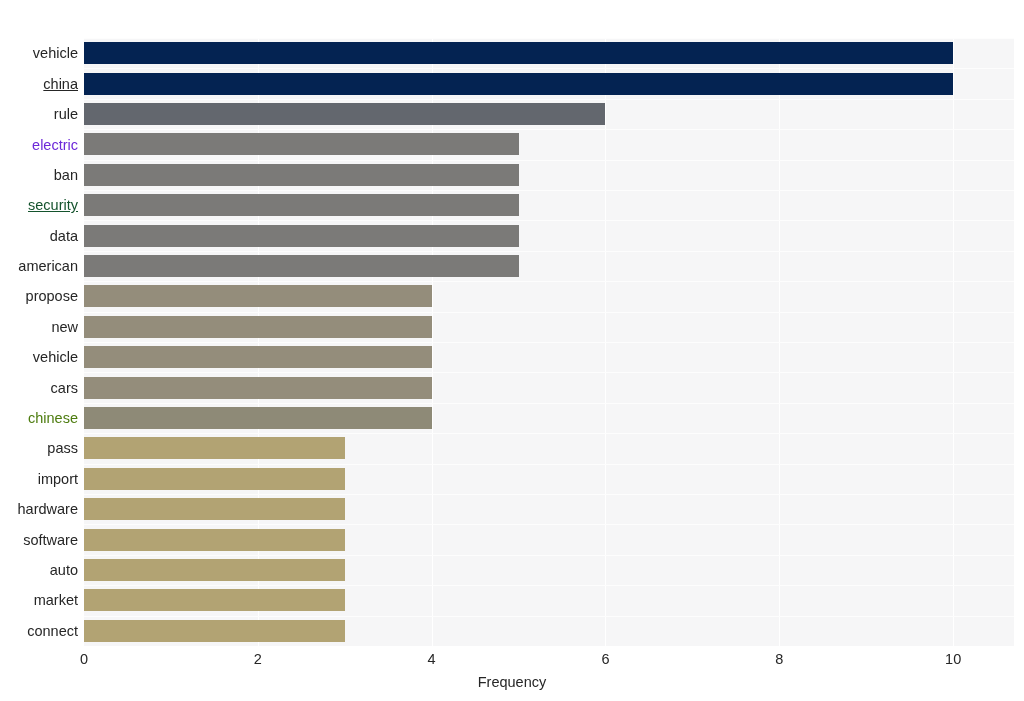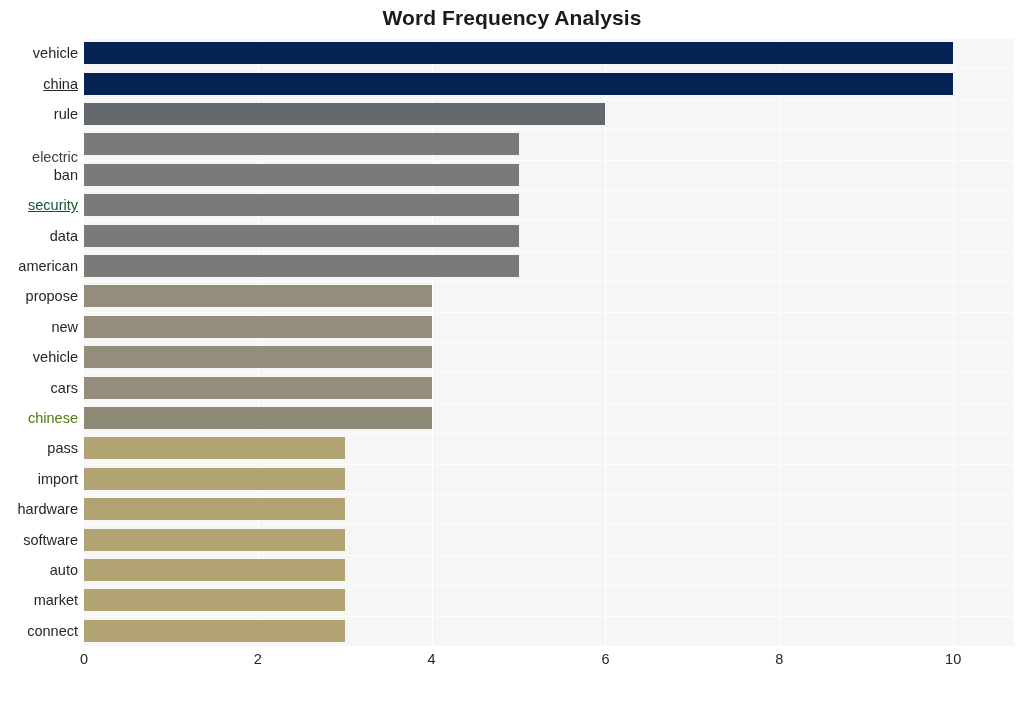--- a/index.html
+++ b/index.html
@@ -121,21 +121,20 @@
     text-align: center;
     font-size: 14.5px;
     color: #262626;
   }
 </style>
 </head>
 <body>
 
 <div class="figure">
 
-  <div class="chart-title">Word Frequency Analysis</div>
 
   <div class="plot-area">
     <div class="grid-layer">
         <div class="gridline-v" style="left: 173.832px; background: rgb(255, 255, 255);"></div>
         <div class="gridline-v" style="left: 347.664px; background: rgb(255, 255, 255);"></div>
         <div class="gridline-v" style="left: 521.495px; background: rgb(255, 255, 255);"></div>
         <div class="gridline-v" style="left: 695.327px; background: rgb(255, 255, 255);"></div>
         <div class="gridline-v" style="left: 869.159px; background: rgb(255, 255, 255);"></div>
         <div class="gridline-h" style="top: 0px;"></div>
         <div class="gridline-h" style="top: 30.4px;"></div>
@@ -179,21 +178,21 @@
         <div class="bar" title="auto: 3" style="left: 0px; top: 521px; width: 260.748px; background: rgb(178, 163, 115);"></div>
         <div class="bar" title="market: 3" style="left: 0px; top: 551.4px; width: 260.748px; background: rgb(178, 163, 115);"></div>
         <div class="bar" title="connect: 3" style="left: 0px; top: 581.8px; width: 260.748px; background: rgb(178, 163, 115);"></div>
       </div>
   </div>
 
   <div class="ylabels">
       <div class="ytick-label" style="top: 8.2px; color: rgb(38, 38, 38);">vehicle</div>
       <div class="ytick-label" style="top: 38.6px; color: rgb(38, 38, 38); text-decoration: underline;">china</div>
       <div class="ytick-label" style="top: 69px; color: rgb(38, 38, 38);">rule</div>
-      <div class="ytick-label" style="top: 112px; color: #404040;">electric</div>
+      <div class="ytick-label" style="top: 100px; color: #6d28d9;">electric</div>
       <div class="ytick-label" style="top: 129.8px; color: rgb(38, 38, 38);">ban</div>
       <div class="ytick-label" style="top: 160.2px; color: #14532d; text-decoration: underline;">security</div>
       <div class="ytick-label" style="top: 190.6px; color: rgb(38, 38, 38);">data</div>
       <div class="ytick-label" style="top: 221px; color: rgb(38, 38, 38);">american</div>
       <div class="ytick-label" style="top: 251.4px; color: rgb(38, 38, 38);">propose</div>
       <div class="ytick-label" style="top: 281.8px; color: rgb(38, 38, 38);">new</div>
       <div class="ytick-label" style="top: 312.2px; color: rgb(38, 38, 38);">vehicle</div>
       <div class="ytick-label" style="top: 342.6px; color: rgb(38, 38, 38);">cars</div>
       <div class="ytick-label" style="top: 373px; color: #4d7c0f;">chinese</div>
       <div class="ytick-label" style="top: 403.4px; color: rgb(38, 38, 38); padding-left: 14px;">pass</div>
@@ -207,14 +206,15 @@
 
   <div class="xlabels">
       <div class="xtick-label" style="left: 84px; color: rgb(38, 38, 38);">0</div>
       <div class="xtick-label" style="left: 257.832px; color: rgb(38, 38, 38);">2</div>
       <div class="xtick-label" style="left: 431.664px; color: rgb(38, 38, 38);">4</div>
       <div class="xtick-label" style="left: 605.495px; color: rgb(38, 38, 38);">6</div>
       <div class="xtick-label" style="left: 779.327px; color: rgb(38, 38, 38);">8</div>
       <div class="xtick-label" style="left: 953.159px; color: rgb(38, 38, 38);">10</div>
     </div>
 
+  <div class="xaxis-title">Frequency</div>
 
 </div>
 
 </body></html>

